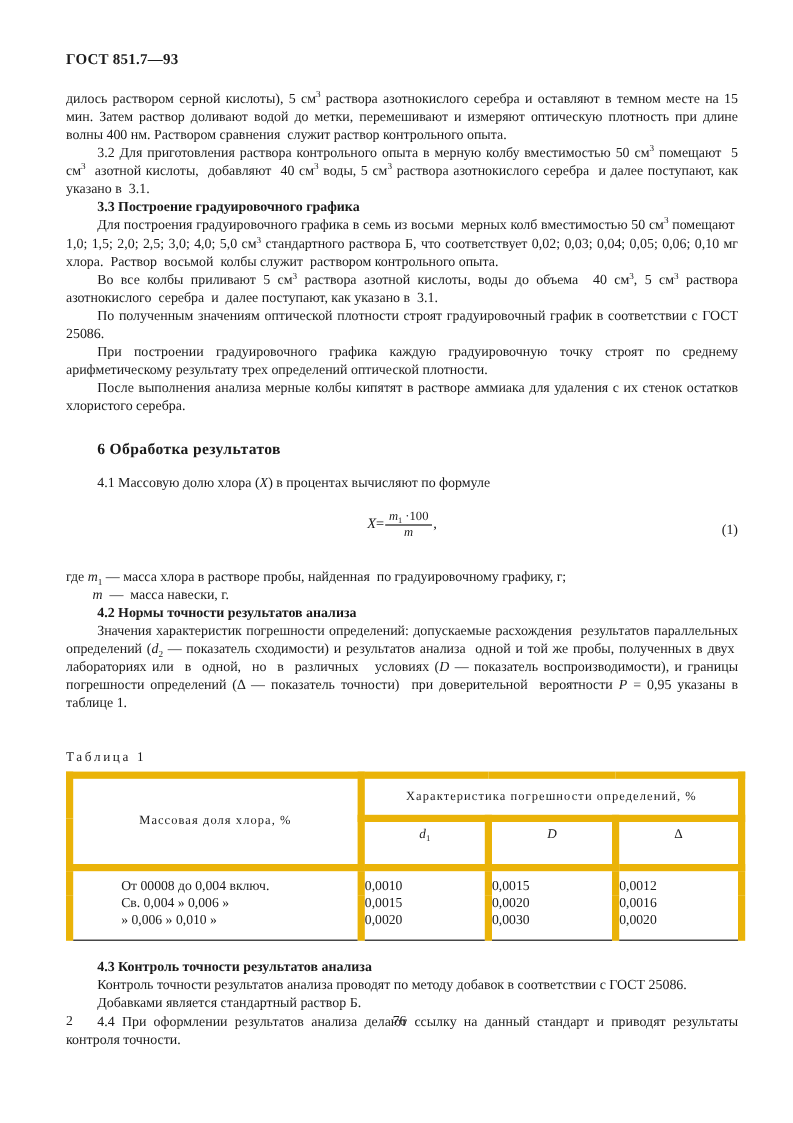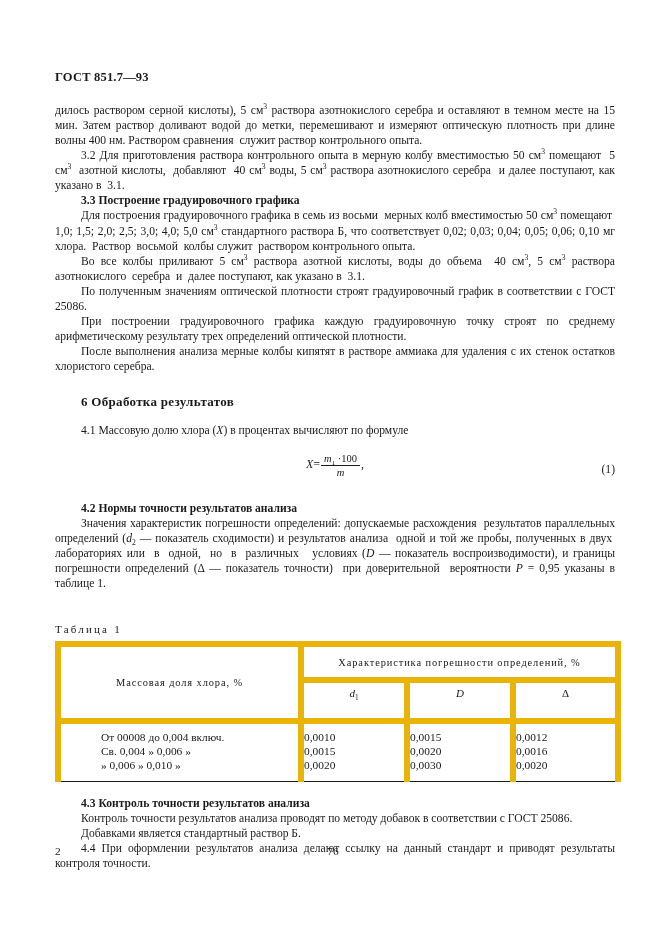--- a/index.html
+++ b/index.html
@@ -20,21 +20,21 @@
     position: absolute;
     left: 0; top: 0;
     width: 661px;
     height: 936px;
     box-sizing: border-box;
     padding: 0;
   }
   .content {
     position: absolute;
     left: 55px;
-    top: 71px;
+    top: 43px;
     width: 560px;
   }
   .doc-header {
     font-size: 12.5px;
     font-weight: bold;
     letter-spacing: 0.2px;
     margin: 0 0 18px 0;
     line-height: 1.1;
   }
   p.para {
@@ -240,20 +240,24 @@
 
     <p class="para indent">4.1 Массовую долю хлора (<i class="var">X</i>) в процентах вычисляют по формуле</p>
 
     <div class="formula-row">
       <div class="formula">
         <i class="var">X</i><span>=</span><span class="frac"><span class="num"><i class="var">m</i><sub class="u">1</sub> ·100</span><span class="den"><i class="var">m</i></span></span><span>,</span>
       </div>
       <div class="eqno">(1)</div>
     </div>
 
+    <p class="where">
+      где <i class="var">m</i><sub class="u">1</sub> — масса хлора в растворе пробы, найденная&nbsp; по градуировочному графику, г;
+      <span class="line2"><i class="var">m</i>&nbsp; —&nbsp; масса навески, г.</span>
+    </p>
 
     <p class="sec-head">4.2 Нормы точности результатов анализа</p>
 
     <p class="para indent">Значения характеристик погрешности определений: допускаемые расхождения&nbsp; результатов параллельных определений (<i class="var">d</i><sub class="u">2</sub> — показатель сходимости) и результатов анализа&nbsp; одной и той же пробы, полученных в двух&nbsp; лабораториях или&nbsp; в&nbsp; одной,&nbsp; но&nbsp; в&nbsp; различных&nbsp;&nbsp; условиях (<i class="var">D</i> — показатель воспроизводимости), и границы погрешности определений (Δ — показатель точности)&nbsp; при доверительной&nbsp; вероятности <i class="var">P</i> = 0,95 указаны в таблице 1.</p>
 
     <div class="tbl-caption">Таблица 1</div>
 
     <table class="gost">
       <colgroup>
         <col style="width:243px">

